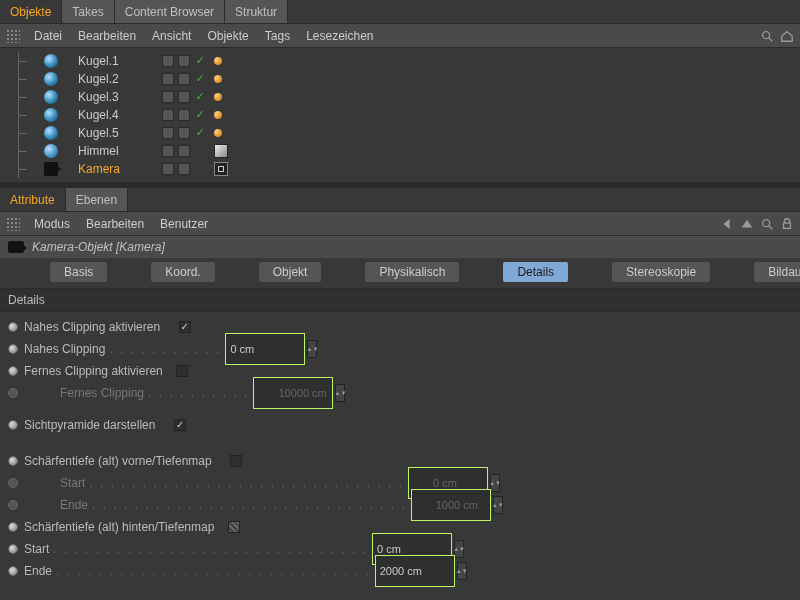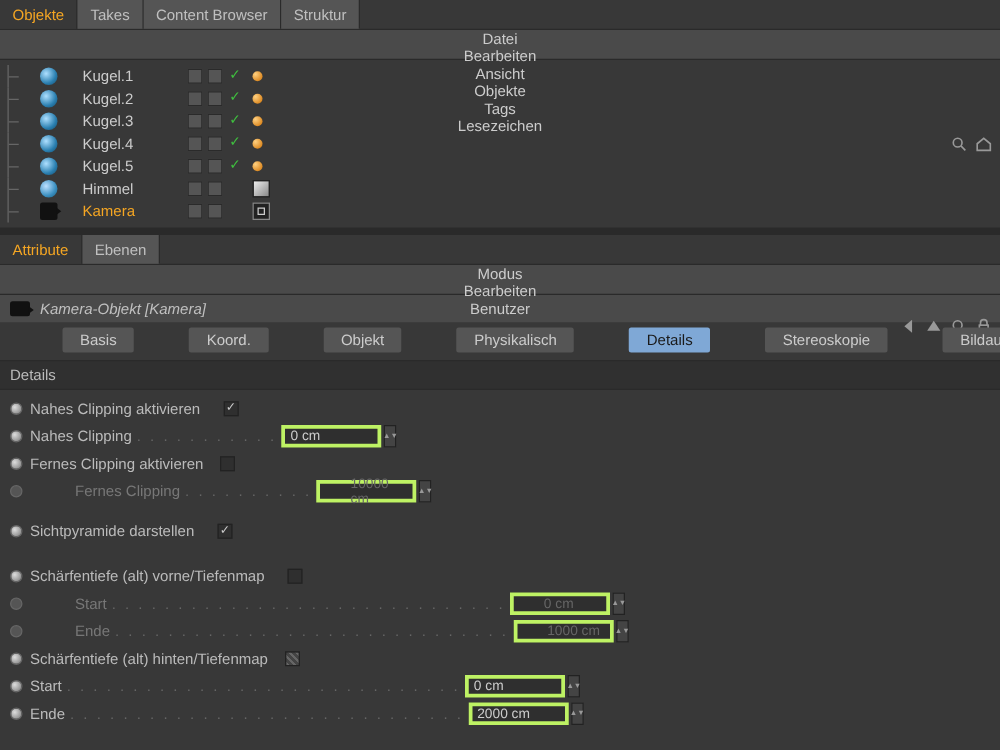--- a/index.html
+++ b/index.html
@@ -1,25 +1,25 @@
 <!DOCTYPE html>
 <html><head>
 <meta charset="utf-8">
 <style>
   * { box-sizing: border-box; margin: 0; padding: 0; font-family: -apple-system, "Segoe UI", sans-serif; }
   html, body { width: 800px; height: 600px; background: #383838; color: #c0c0c0; font-size: 12px; overflow: hidden; }
   .tab-bar { display: flex; background: #383838; border-bottom: 1px solid #2a2a2a; height: 24px; }
   .tab { padding: 4px 10px; background: #555; cursor: pointer; border-right: 1px solid #2a2a2a; line-height: 16px; }
   .tab.active { background: #383838; color: #f5a623; }
-  .menu-bar { display: flex; align-items: center; background: #4a4a4a; border-bottom: 1px solid #2a2a2a; height: 24px; padding: 0 6px; flex-direction: column; }
+  .menu-bar { display: flex; align-items: center; background: #4a4a4a; border-bottom: 1px solid #2a2a2a; height: 24px; padding: 0 6px; }
   .menu-bar .grip { width: 14px; height: 14px; margin-right: 6px; background-image: radial-gradient(circle, #888 1px, transparent 1px); background-size: 4px 4px; }
   .menu-bar .item { padding: 0 8px; color: #ccc; cursor: pointer; }
   .menu-bar .right { margin-left: auto; display: flex; gap: 6px; }
   .tree { background: #383838; padding: 4px 0; }
-  .tree-row { display: flex; align-items: center; height: 18px; padding-left: 6px; gap: 16px; }
+  .tree-row { display: flex; align-items: center; height: 18px; padding-left: 18px; gap: 16px; }
   .tree-row .connector { width: 10px; border-left: 1px solid #666; height: 100%; position: relative; }
   .tree-row .connector::after { content: ""; position: absolute; top: 50%; left: 0; width: 8px; border-top: 1px solid #666; }
   .tree-row .icon { width: 14px; height: 14px; margin-right: 4px; }
   .sphere-icon { background: radial-gradient(circle at 35% 35%, #aee0ff, #2a7fb0 60%, #134a6a); border-radius: 50%; }
   .sky-icon { background: radial-gradient(circle at 35% 35%, #bde0ff, #3a8fc0 60%, #1a5a7a); border-radius: 50%; }
   .cam-icon { background: #111; border-radius: 2px; position: relative; }
   .cam-icon::after { content:""; position:absolute; right:-3px; top:4px; width:0; height:0; border-left:4px solid #111; border-top:3px solid transparent; border-bottom:3px solid transparent; }
   .obj-name { color: #ccc; margin-right: 8px; min-width: 56px; }
   .obj-name.sel { color: #f5a623; }
   .toggles { display: flex; gap: 4px; align-items: center; margin-left: 4px; }
@@ -37,21 +37,21 @@
   .attr-tab { padding: 3px 14px; background: #555; color: #ccc; border-radius: 2px; cursor: pointer; margin-left: 40px; }
   .attr-tab.active { background: #7fa8d6; color: #1a1a1a; }
   .section-label { padding: 4px 8px; color: #bbb; font-weight: 500; background: #303030; border-top: 1px solid #2a2a2a; border-bottom: 1px solid #2a2a2a; }
   .prop-list { padding: 4px 8px 10px; background: #383838; }
   .prop-row { display: flex; align-items: center; height: 22px; }
   .prop-row .bullet { width: 10px; height: 10px; border-radius: 50%; background: #555; margin-right: 6px; border: 1px solid #666; }
   .prop-row .bullet.active { background: radial-gradient(circle at 35% 35%, #ddd, #777); }
   .prop-row .label { color: #bbb; }
   .prop-row.disabled .label { color: #777; margin-left: 36px; }
   .prop-row .dots { flex: 0 0 auto; color: #666; margin: 0 4px; letter-spacing: 2px; overflow: hidden; }
-  .prop-row .field { width: 80px; height: 18px; background: #2f2f2f; border: 3px solid #bef264; color: #ccc; padding: 0 4px; font-size: 11px; display: flex; align-items: center; justify-content: space-between; }
+  .prop-row .field { width: 80px; height: 32px; background: #2f2f2f; border: 1px solid #bef264; color: #ccc; padding: 0 4px; font-size: 11px; display: flex; align-items: center; justify-content: space-between; text-align: center; }
   .prop-row.disabled .field { color: #666; padding-left: 24px; }
   .prop-row .stepper { width: 10px; height: 18px; background: #444; border: 1px solid #222; margin-left: 2px; display: flex; flex-direction: column; justify-content: center; align-items: center; font-size: 6px; line-height: 6px; color: #999; }
   .prop-row .check { width: 12px; height: 12px; background: #2f2f2f; border: 1px solid #222; color: #ccc; text-align: center; line-height: 10px; font-size: 10px; }
   .prop-row .check.on::after { content: "✓"; }
   .prop-row .check.half { background: repeating-linear-gradient(45deg, #666, #666 2px, #444 2px, #444 4px); }
   .icon-right { width: 14px; height: 14px; color: #999; }
   .nav-icons { display:flex; gap:10px; align-items:center; }
 </style>
 </head>
 <body>

